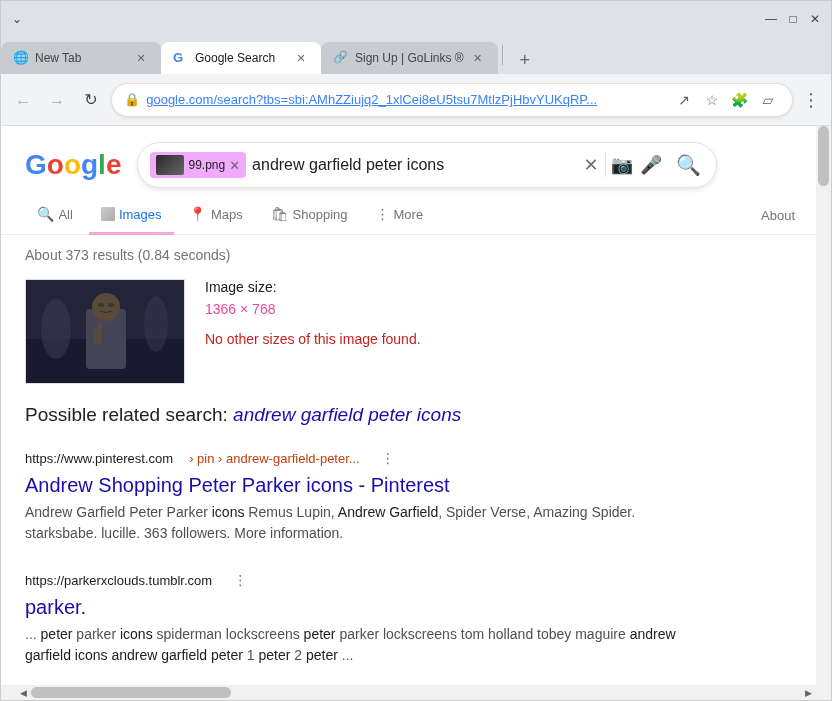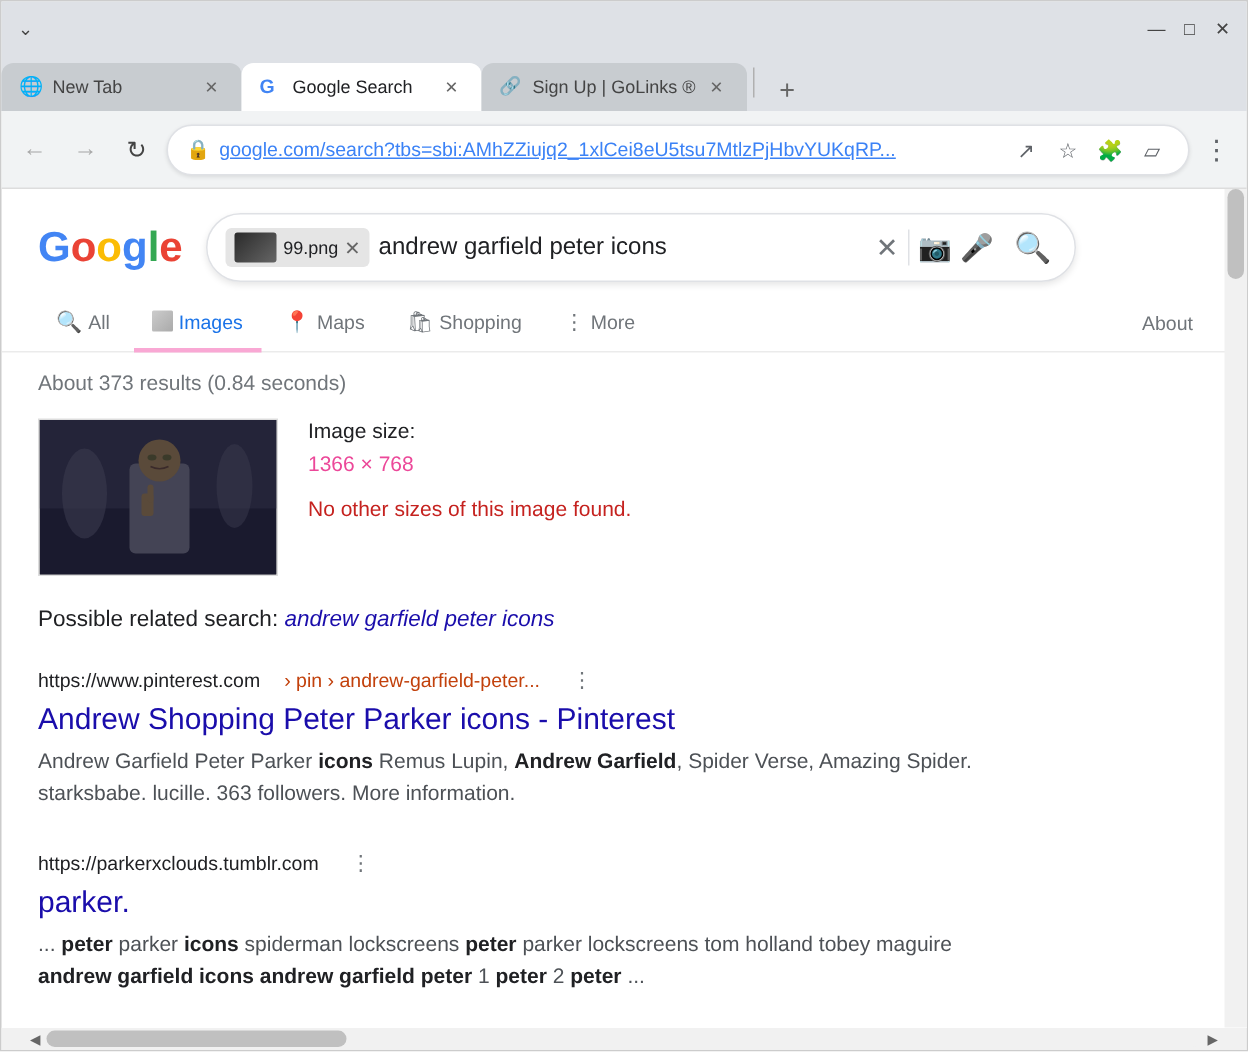--- a/index.html
+++ b/index.html
@@ -35,21 +35,21 @@
 
     
     .page-content { flex: 1; overflow-y: auto; background: #fff; position: relative; }
 
     
     .google-header { padding: 16px 24px 0; display: flex; align-items: center; gap: 16px; }
     .google-logo { display: flex; align-items: center; }
 
     
     .search-bar { display: flex; align-items: center; border: 1px solid #dfe1e5; border-radius: 24px; height: 46px; flex: 1; max-width: 580px; box-shadow: 0 2px 5px rgba(0,0,0,0.1); padding: 0 8px 0 12px; gap: 6px; }
-    .search-chip { display: flex; align-items: center; gap: 4px; background: #e5e5e5; border-radius: 4px; padding: 3px 6px; font-size: 13px; }
+    .search-chip { display: flex; align-items: center; gap: 4px; background: #f0abfc; border-radius: 4px; padding: 3px 6px; font-size: 13px; }
     .search-chip-text { font-size: 12px; color: #202124; }
     .search-chip-x { color: #666; cursor: pointer; font-size: 13px; }
     .search-input-text { flex: 1; font-size: 16px; color: #202124; border: none; outline: none; background: transparent; }
     .search-x { color: #70757a; cursor: pointer; font-size: 18px; }
     .search-divider { width: 1px; height: 24px; background: #dfe1e5; }
     .search-btn { width: 40px; height: 40px; display: flex; align-items: center; justify-content: center; cursor: pointer; }
 
     
     .nav-tabs { display: flex; align-items: center; padding: 8px 24px 0; border-bottom: 1px solid #ebebeb; gap: 4px; }
     .nav-tab { display: flex; align-items: center; gap: 4px; padding: 10px 12px; font-size: 13px; color: #70757a; cursor: pointer; border-bottom: 3px solid transparent; margin-bottom: -1px; }
@@ -64,32 +64,32 @@
     
     .image-info-section { display: flex; gap: 20px; margin-bottom: 20px; }
     .result-image { width: 160px; height: 105px; background: #555; border: 1px solid #ddd; flex-shrink: 0; overflow: hidden; position: relative; }
     .result-image-inner { width: 100%; height: 100%; background: linear-gradient(135deg, #2a2a2a 0%, #555 50%, #3a3a3a 100%); display: flex; align-items: center; justify-content: center; }
     .info-box { display: flex; flex-direction: column; gap: 6px; }
     .info-label { font-size: 14px; color: #202124; font-weight: normal; }
     .info-value { font-size: 14px; color: #ec4899; }
     .info-no-sizes { font-size: 14px; color: #c5221f; margin-top: 8px; }
 
     
-    .related-search { margin-bottom: 20px; font-size: 15px; color: #202124; }
+    .related-search { margin-bottom: 20px; font-size: 19px; color: #202124; }
     .related-link { color: #1a0dab; text-decoration: none; font-style: italic; cursor: pointer; }
 
     
     .search-result { margin-bottom: 24px; }
     .result-url-row { display: flex; align-items: center; gap: 16px; margin-bottom: 2px; }
     .result-url { font-size: 13px; color: #202124; }
     .result-url-path { font-size: 13px; color: #202124; }
     .result-more-btn { width: 24px; height: 24px; display: flex; align-items: center; justify-content: center; color: #70757a; cursor: pointer; border-radius: 50%; font-size: 14px; }
     .result-title { font-size: 20px; color: #1a0dab; text-decoration: none; cursor: pointer; line-height: 1.3; margin-bottom: 4px; display: block; }
     .result-snippet { font-size: 14px; color: #4d5156; line-height: 1.5; }
-    .result-snippet b { font-weight: bold; color: #202124; }
+    .result-snippet b { font-weight: normal; color: #202124; }
 
     
     .scrollbar { position: absolute; right: 0; top: 0; width: 15px; height: 100%; background: #f1f1f1; }
     .scrollbar-thumb { position: absolute; right: 2px; top: 0; width: 11px; height: 60px; background: #c0c0c0; border-radius: 6px; }
 
     
     .bottom-scrollbar { height: 15px; background: #f1f1f1; display: flex; align-items: center; padding: 0 15px; flex-shrink: 0; }
     .h-scroll-track { flex: 1; height: 11px; background: #f1f1f1; border-radius: 6px; position: relative; }
     .h-scroll-thumb { position: absolute; left: 0; top: 0; width: 200px; height: 11px; background: #c0c0c0; border-radius: 6px; }
     .scroll-arrow { width: 15px; height: 15px; display: flex; align-items: center; justify-content: center; font-size: 9px; color: #666; cursor: pointer; }

